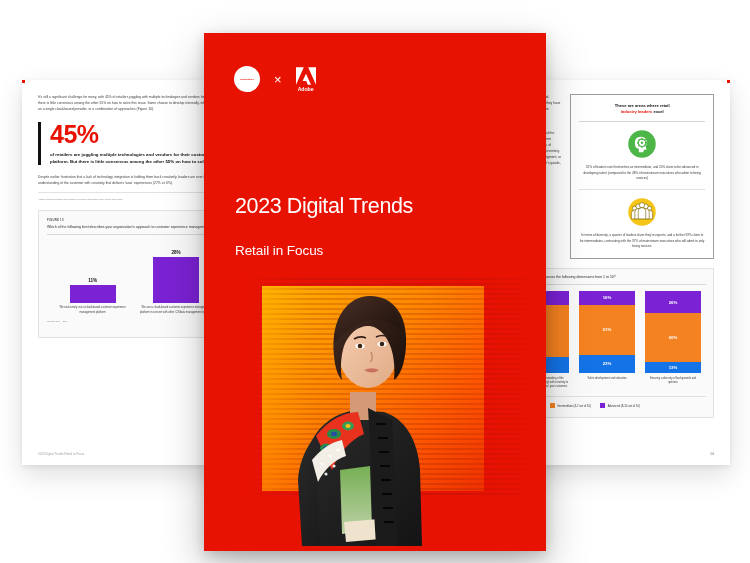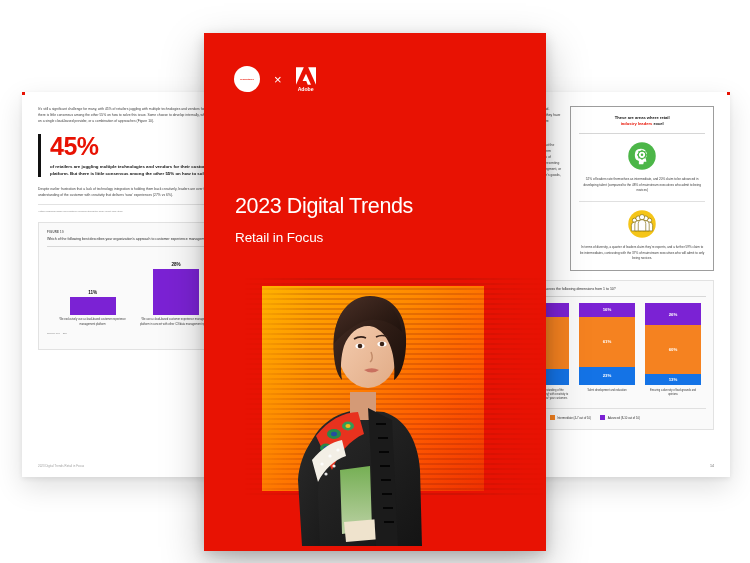--- a/index.html
+++ b/index.html
@@ -8,21 +8,21 @@
     background:#ffffff;
     font-family:"Liberation Sans", sans-serif;
     overflow:hidden;
     position:relative;
   }
   .stage{position:absolute;inset:0;}
 
   
   .spread{
     position:absolute;
-    left:22px; top:92px;
+    left:22px; top:80px;
     width:708px; height:385px;
     background:#ffffff;
     box-shadow:0 10px 26px rgba(0,0,0,.13), 0 2px 5px rgba(0,0,0,.07);
   }
   .page{
     position:absolute;top:0;bottom:0;
     background:#fff;
     overflow:hidden;
   }
   .page-left{left:0;width:310px;padding:14px 18px 0 16px;box-sizing:border-box;}
@@ -153,21 +153,21 @@
   .econ-mark span{font-size:2.2px;color:#E81203;font-weight:bold;letter-spacing:-.02em;}
   .x-mark{color:#fff;font-size:13px;line-height:1;font-weight:300;}
   .adobe-mark{display:flex;flex-direction:column;align-items:center;gap:1px;}
   .adobe-word{color:#fff;font-size:5.2px;font-weight:bold;letter-spacing:-.01em;}
 
   .cover-title{
     position:absolute;left:31px;top:163px;
     color:#fff;font-size:21.5px;font-weight:normal;letter-spacing:-.018em;line-height:1;
   }
   .cover-sub{
-    position:absolute;left:31px;top:198px;
+    position:absolute;left:31px;top:211px;
     color:#fff;font-size:13.5px;font-weight:normal;letter-spacing:-.005em;line-height:1;
   }
 
   .art{position:absolute;left:0;top:245px;width:342px;height:273px;overflow:hidden;}
   .art-square{
     position:absolute;left:58px;top:8px;width:222px;height:205px;
     background:linear-gradient(135deg,#FFB200 0%,#FF8A00 38%,#FF5A00 70%,#F03000 100%);
   }
   .art-streaks{
     position:absolute;left:40px;top:0;width:300px;height:220px;

